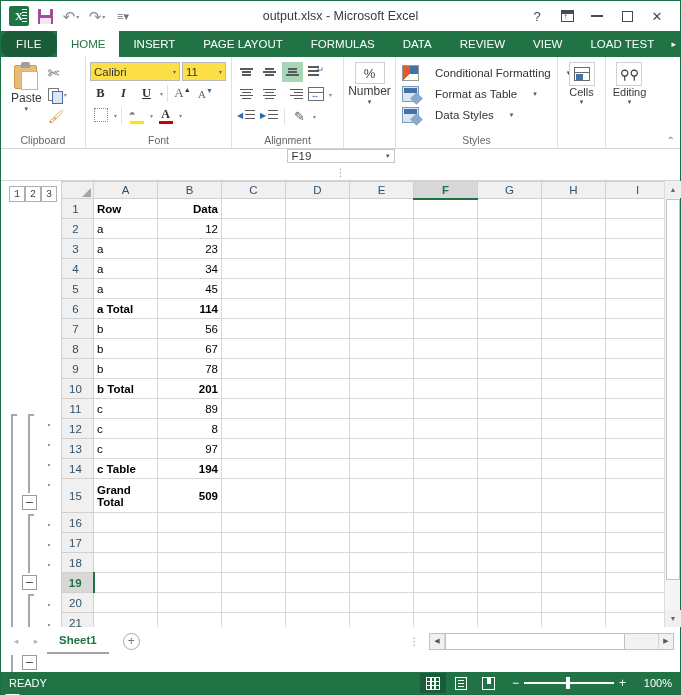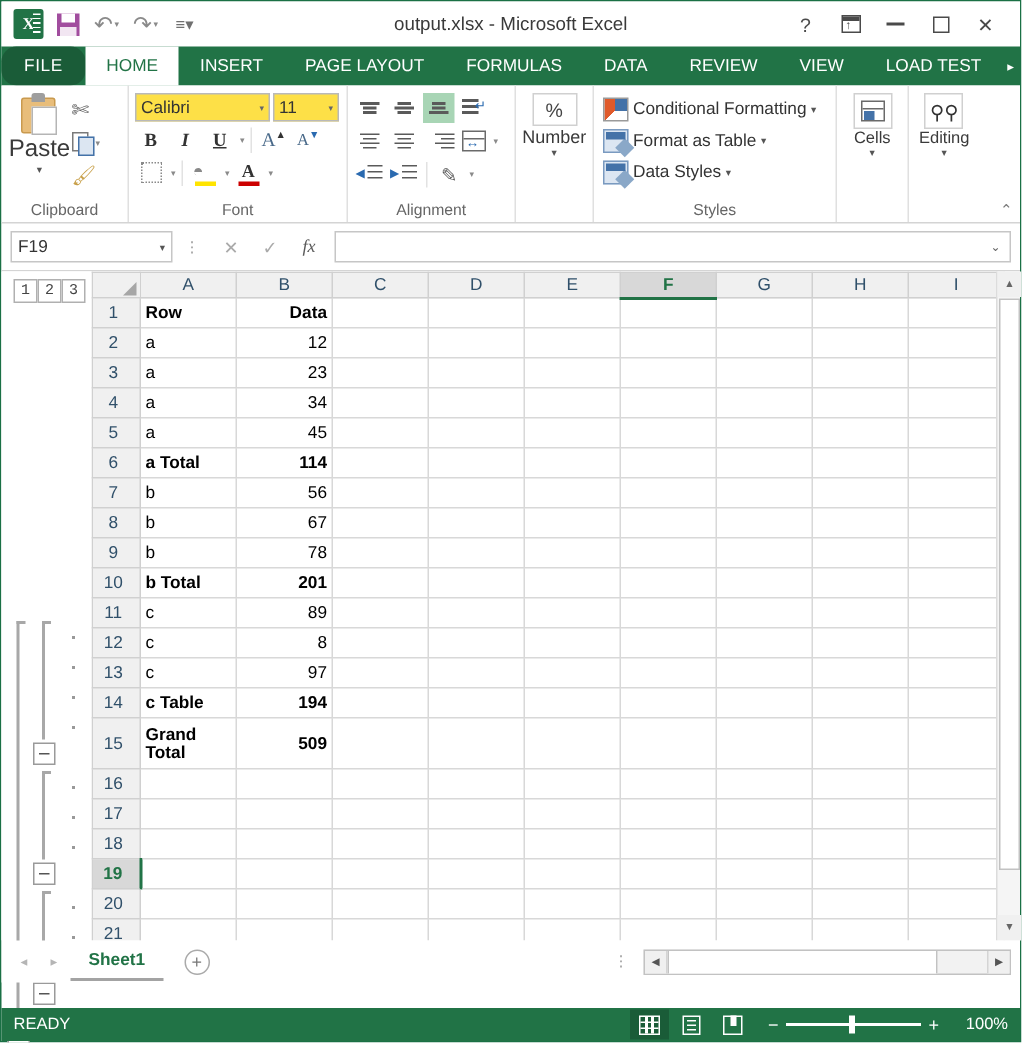--- a/index.html
+++ b/index.html
@@ -115,21 +115,21 @@
     text-align: center; line-height: 15px; position: relative;
   }
 
   
   .clip { width: 84px; }
   .paste-col { width: 46px; display: flex; flex-direction: column; align-items: center; padding-top: 2px; }
   .clipboard-ico { width: 26px; height: 28px; position: relative; }
   .cb-board { position: absolute; left: 1px; top: 3px; width: 23px; height: 24px; background: #e8bd7a; border: 1px solid #c99a4e; border-radius: 2px; }
   .cb-clip { position: absolute; left: 8px; top: 0px; width: 9px; height: 6px; background: #9e9e9e; border-radius: 2px 2px 0 0; }
   .cb-page { position: absolute; left: 8px; top: 9px; width: 17px; height: 19px; background: #fff; border: 1px solid #b5b5b5; }
-  .paste-lbl { font-size: 16px; color: #3a3a3a; margin-top: 1px; }
+  .paste-lbl { font-size: 12px; color: #3a3a3a; margin-top: 1px; }
   .paste-car { font-size: 7px; color: #555; }
   .clip-mini { width: 36px; display: flex; flex-direction: column; align-items: flex-start; padding-top: 3px; gap: 3px; }
   .mini-row { display: flex; align-items: center; gap: 2px; height: 19px; }
   .scissors { font-size: 14px; color: #5a5a5a; }
   .copy-ico { width: 13px; height: 14px; position: relative; }
   .copy-ico::before { content: ""; position: absolute; left: 0; top: 0; width: 9px; height: 11px; border: 1px solid #7a7a7a; background: #fff; }
   .copy-ico::after { content: ""; position: absolute; left: 4px; top: 3px; width: 9px; height: 11px; border: 1px solid #4472a8; background: #dce6f2; }
   .brush-ico { font-size: 13px; color: #c8a04a; }
 
   
@@ -194,21 +194,21 @@
   .pct-btn {
     width: 30px; height: 22px; border: 1px solid #d0d0d0; background: #fff;
     display: flex; align-items: center; justify-content: center;
     font-size: 13px; color: #444; margin: 2px auto 0;
   }
   .numg-lbl { font-size: 12px; color: #3a3a3a; text-align: center; }
   .numg-car { font-size: 7px; color: #555; text-align: center; }
 
   
   .styg { width: 162px; }
-  .sty-item { display: flex; align-items: center; gap: 3px; height: 21px; padding-left: 2px; }
+  .sty-item { display: flex; align-items: center; gap: 16px; height: 21px; padding-left: 2px; }
   .sty-ico { width: 17px; height: 16px; position: relative; flex: none; }
   .cf-ico { background: linear-gradient(135deg,#e05a2b 50%, #fff 50%); border: 1px solid #9a9a9a; }
   .cf-ico::after { content: ""; position: absolute; right: 0; top: 0; width: 8px; height: 8px; background: #4472a8; }
   .fat-ico { background: #dce6f2; border: 1px solid #7a9ac0; }
   .fat-ico::after { content: ""; position: absolute; left: 1px; top: 1px; width: 13px; height: 5px; background: #4472a8; }
   .fat-ico::before { content: ""; position: absolute; right: -3px; bottom: -2px; width: 9px; height: 9px; background: #8aa8c8; transform: rotate(45deg); }
   .sty-txt { font-size: 11.5px; color: #333; white-space: nowrap; }
   .sty-car { font-size: 7px; color: #555; }
 
   
@@ -220,21 +220,21 @@
   .cells-glyph { width: 16px; height: 14px; border: 1px solid #6a6a6a; position: relative; }
   .cells-glyph::before { content: ""; position: absolute; left: 0; right: 0; top: 4px; height: 1px; background: #6a6a6a; }
   .cells-glyph::after { content: ""; position: absolute; left: 1px; top: 6px; width: 7px; height: 6px; background: #4472a8; }
   .edit-glyph { font-size: 13px; color: #333; }
   .grp-lbl2 { font-size: 11px; color: #3a3a3a; text-align: center; }
   .collapse-rib { position: absolute; right: 5px; bottom: 2px; font-size: 10px; color: #777; }
 
   
   .fbar {
     height: 32px; background: #fff; display: flex; align-items: center;
-    padding: 0 6px; gap: 4px; border-bottom: 1px solid #d4d4d4;
+    padding: 0 6px; gap: 4px; border-bottom: 1px solid #d4d4d4; flex-direction: column;
   }
   .namebox {
     width: 108px; height: 21px; border: 1px solid #c6c6c6; background: #fff;
     display: flex; align-items: center; padding: 0 4px; font-size: 11.5px; color: #333;
   }
   .namebox .nb-v { flex: 1; }
   .namebox .nb-c { font-size: 7px; color: #555; }
   .fbar-dots { font-size: 10px; color: #9a9a9a; padding: 0 4px; letter-spacing: 0; }
   .fbar-btns { display: flex; align-items: center; gap: 0; }
   .fb-b { width: 26px; height: 21px; display: flex; align-items: center; justify-content: center; font-size: 12px; color: #aaa; }

